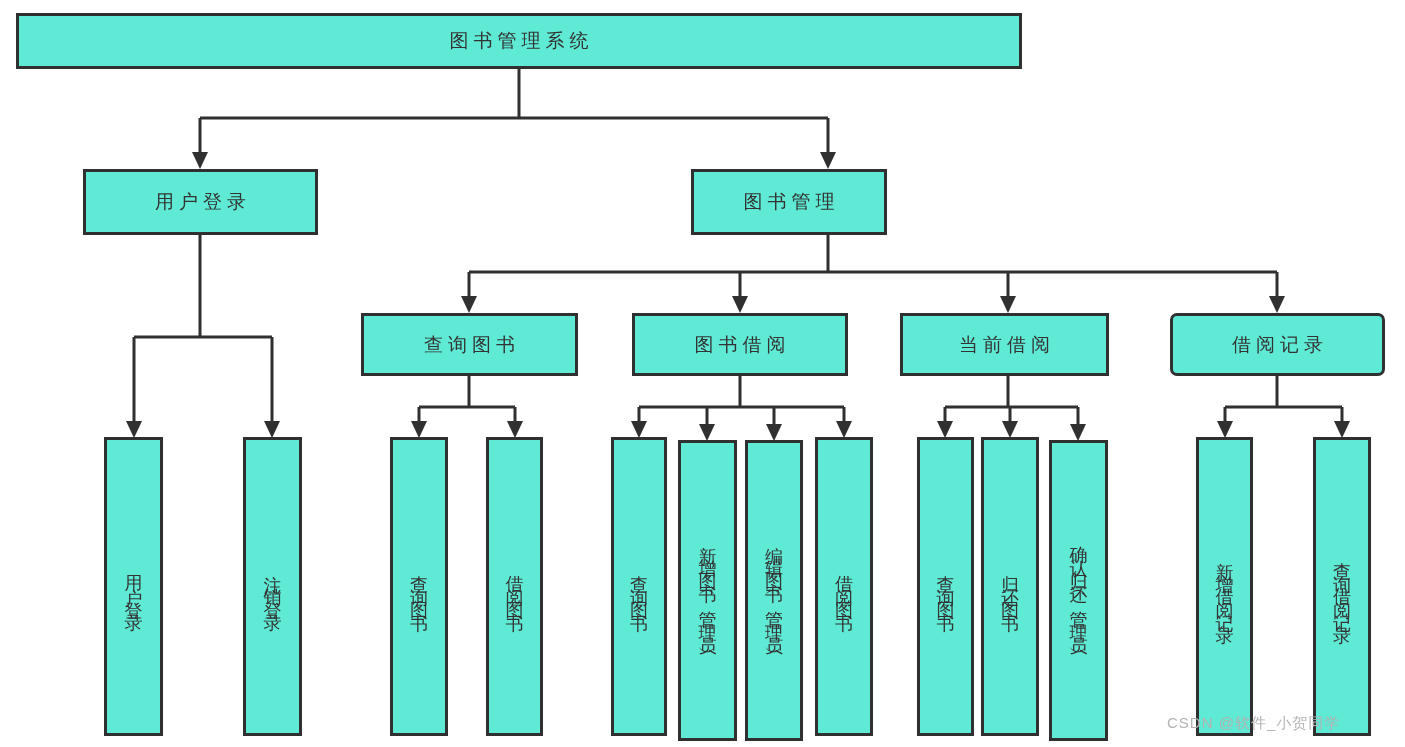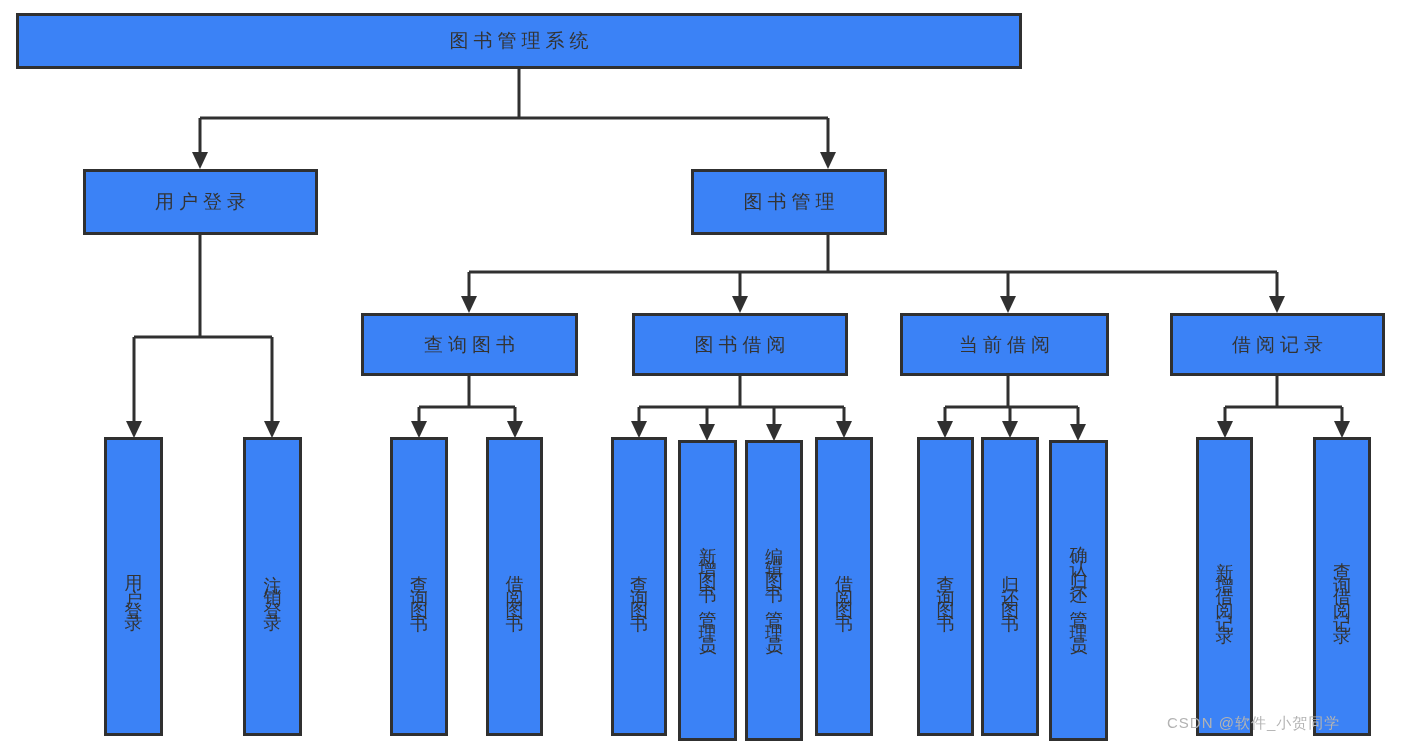--- a/index.html
+++ b/index.html
@@ -13,21 +13,21 @@
   }
   .connectors {
     position: absolute;
     left: 0; top: 0;
     z-index: 1;
   }
   .node {
     position: absolute;
     box-sizing: border-box;
     border: 3px solid #303030;
-    background: #3b82f6;
+    background: #5eead4;
     display: flex;
     align-items: center;
     justify-content: center;
     z-index: 2;
     color: #333333;
   }
   .hlabel {
     font-size: 19px;
     letter-spacing: 5px;
     text-indent: 5px;
@@ -111,21 +111,21 @@
 
   <div class="node" style="left:361px; top:313px; width:217px; height:63px;">
     <span class="hlabel">查询图书</span>
   </div>
   <div class="node" style="left:632px; top:313px; width:216px; height:63px;">
     <span class="hlabel">图书借阅</span>
   </div>
   <div class="node" style="left:900px; top:313px; width:209px; height:63px;">
     <span class="hlabel">当前借阅</span>
   </div>
-  <div class="node" style="left:1170px; top:313px; width:215px; height:63px;">
+  <div class="node" style="left:1170px; top:313px; width:215px; height:63px;border-radius:7px;">
     <span class="hlabel">借阅记录</span>
   </div>
 
   <div class="node" style="left:104px; top:437px; width:59px; height:299px;">
     <span class="vtext">用户登录</span>
   </div>
   <div class="node" style="left:243px; top:437px; width:59px; height:299px;">
     <span class="vtext">注销登录</span>
   </div>
 

